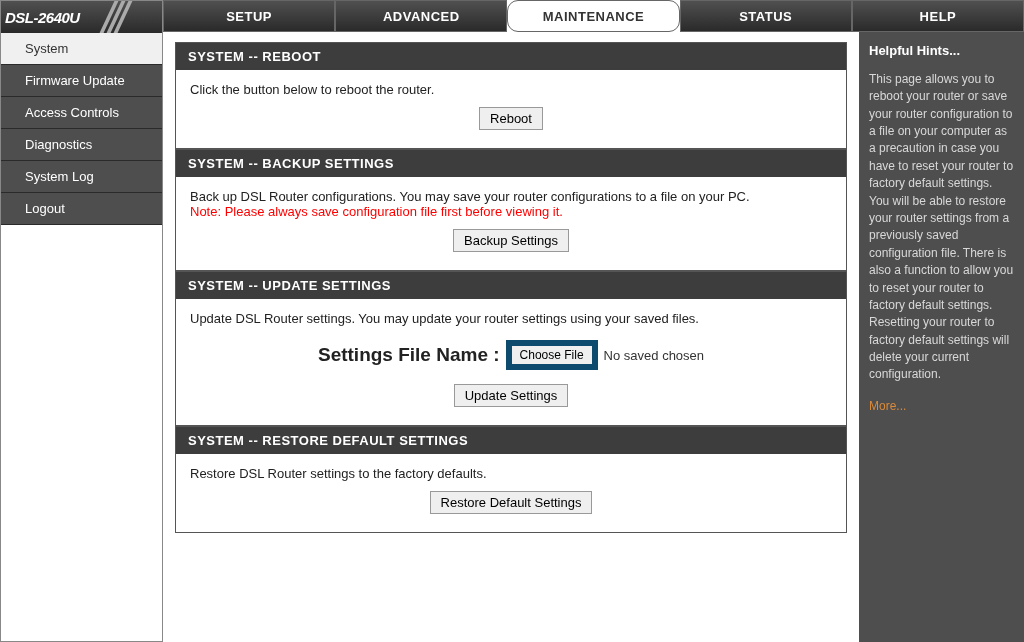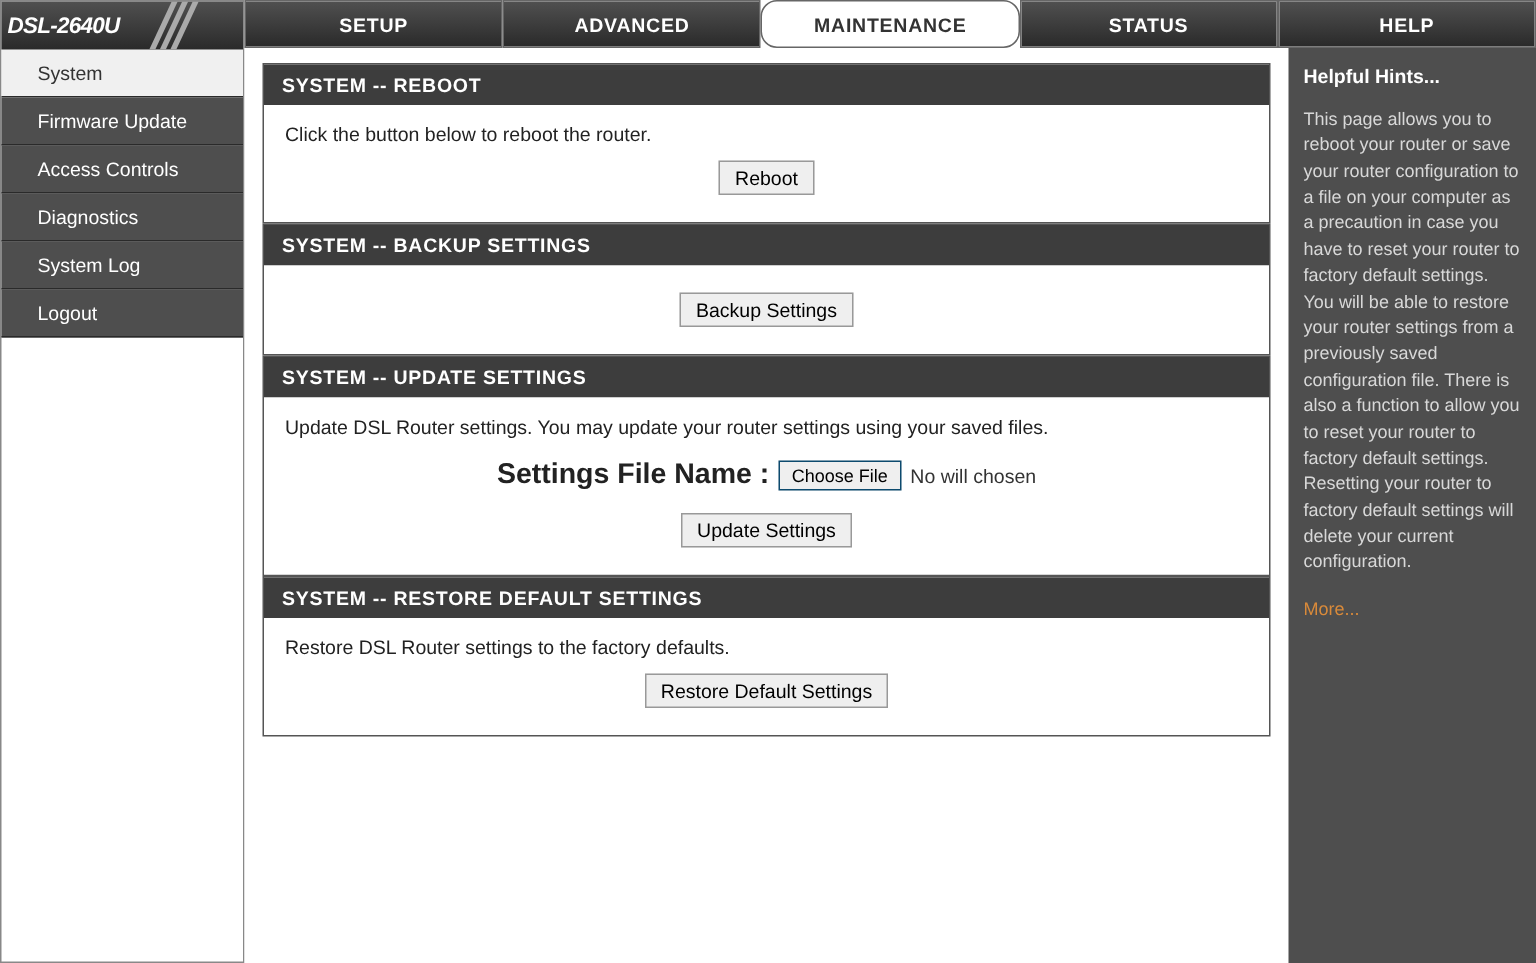--- a/index.html
+++ b/index.html
@@ -147,21 +147,21 @@
       margin: 14px 0;
     }
     .file-label {
       font-weight: bold;
       font-size: 19px;
     }
     .file-btn {
       font-size: 12px;
       padding: 2px 8px;
       background: #efefef;
-      border: 1px solid #0c4a6e;
+      border: 6px solid #0c4a6e;
       cursor: pointer;
       font-family: inherit;
     }
     .file-status {
       font-size: 13px;
       color: #333;
     }
     .help-col {
       width: 165px;
       flex-shrink: 0;
@@ -228,34 +228,38 @@
             <p>Click the button below to reboot the router.</p>
             <div class="btn-row">
               <button class="r-btn">Reboot</button>
             </div>
           </div>
         </div>
 
         <div class="panel">
           <div class="panel-header">SYSTEM -- BACKUP SETTINGS</div>
           <div class="panel-body">
+            <p>
+              <span>Back up DSL Router configurations. You may save your router configurations to a file on your PC.</span><br>
+              <span class="note">Note: Please always save configuration file first before viewing it.</span>
+            </p>
             <div class="btn-row">
               <button class="r-btn">Backup Settings</button>
             </div>
           </div>
         </div>
 
         <div class="panel">
           <div class="panel-header">SYSTEM -- UPDATE SETTINGS</div>
           <div class="panel-body">
             <p>Update DSL Router settings. You may update your router settings using your saved files.</p>
             <div class="file-row">
               <span class="file-label">Settings File Name :</span>
               <button class="file-btn">Choose File</button>
-              <span class="file-status">No will chosen</span>
+              <span class="file-status">No saved chosen</span>
             </div>
             <div class="btn-row">
               <button class="r-btn">Update Settings</button>
             </div>
           </div>
         </div>
 
         <div class="panel">
           <div class="panel-header">SYSTEM -- RESTORE DEFAULT SETTINGS</div>
           <div class="panel-body">

